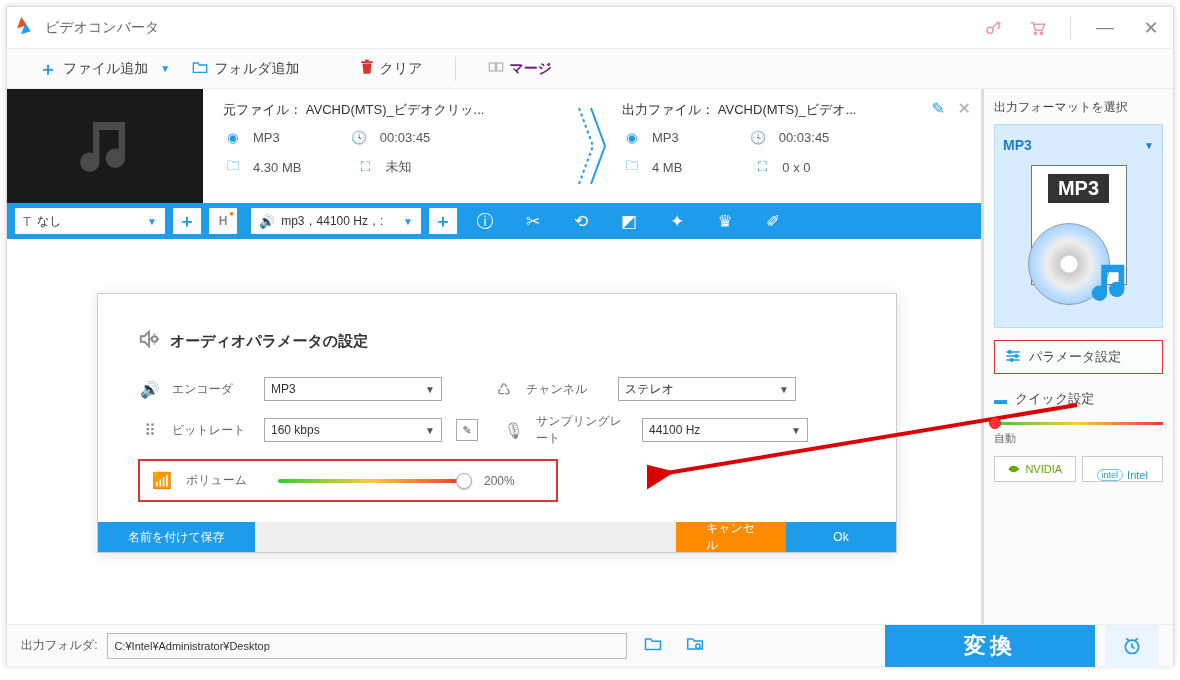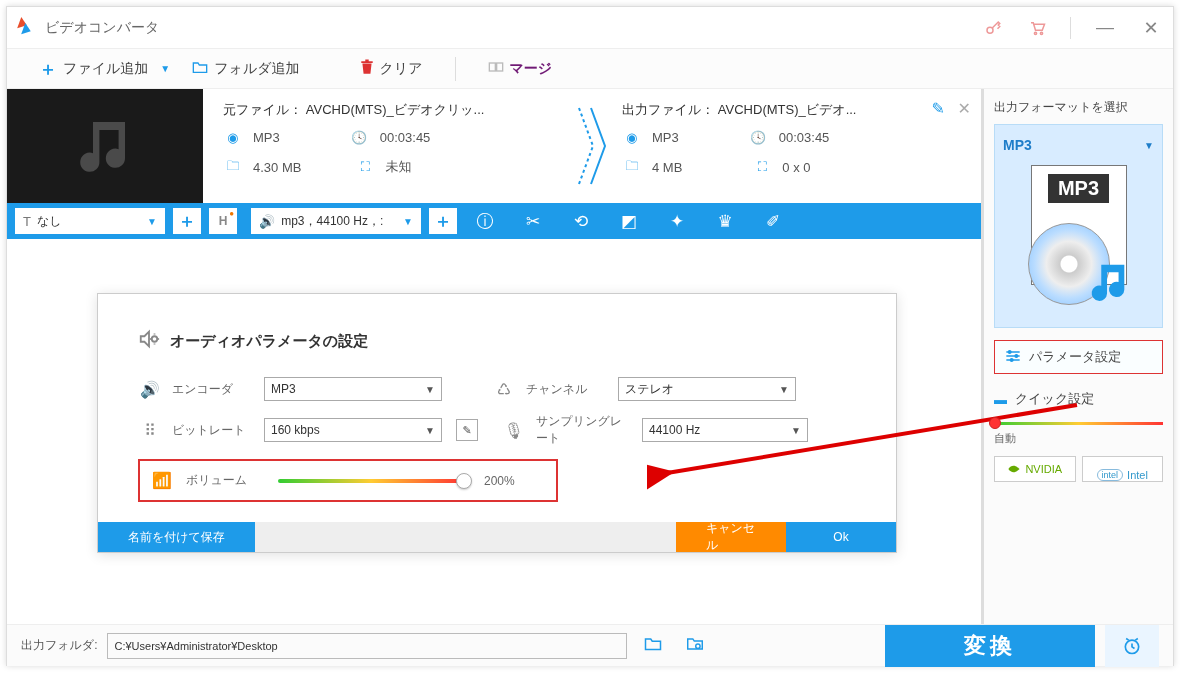--- a/index.html
+++ b/index.html
@@ -401,21 +401,21 @@
           <span style="border:1px solid #8bd;border-radius:8px;padding:0 4px;font-size:9px;">intel</span>
           <span>Intel</span>
         </div>
       </div>
     </div>
   </div>
 
   <div class="footer">
     <label>出力フォルダ:</label>
     <div class="path">
-        <span>C:¥Users¥Administrator¥Desktop</span>
+        <span>C:¥Intel¥Administrator¥Desktop</span>
       </div>
     <span class="fico">
       <svg width="18" height="15" viewBox="0 0 24 20" fill="none" stroke="#1e9be9" stroke-width="2">
           <path d="M2 4h7l2 3h11v11H2z"></path>
         </svg>
     </span>
     <span class="fico">
       <svg width="18" height="16" viewBox="0 0 24 22" fill="none" stroke="#1e9be9" stroke-width="2">
           <path d="M2 4h7l2 3h11v11H2z"></path>
           <circle cx="16" cy="14" r="3"></circle>

